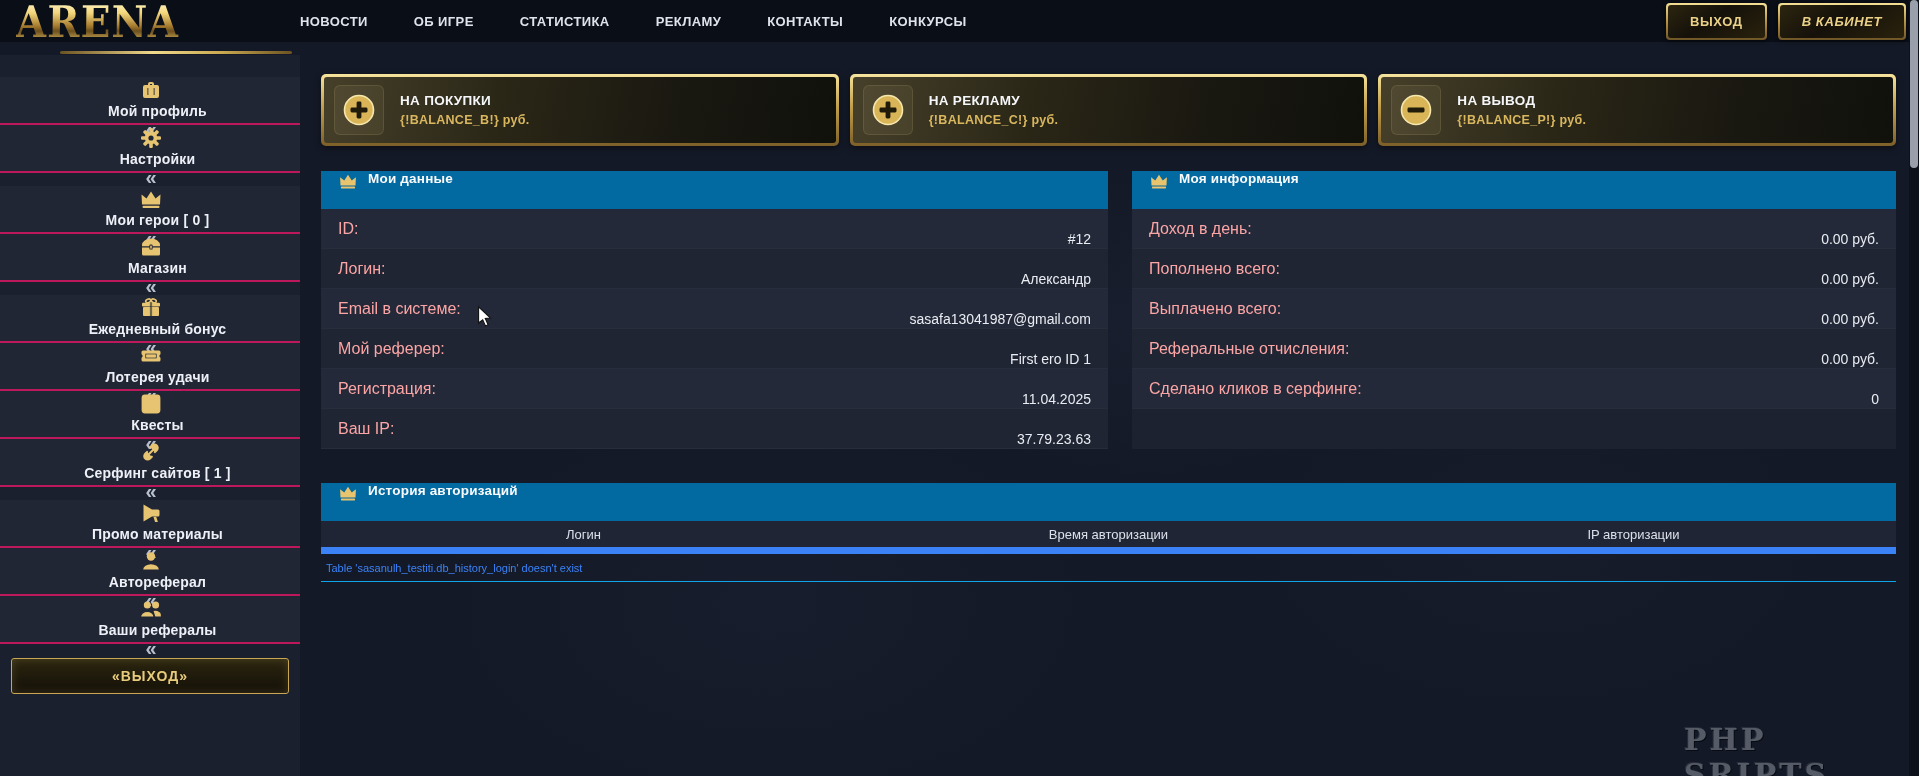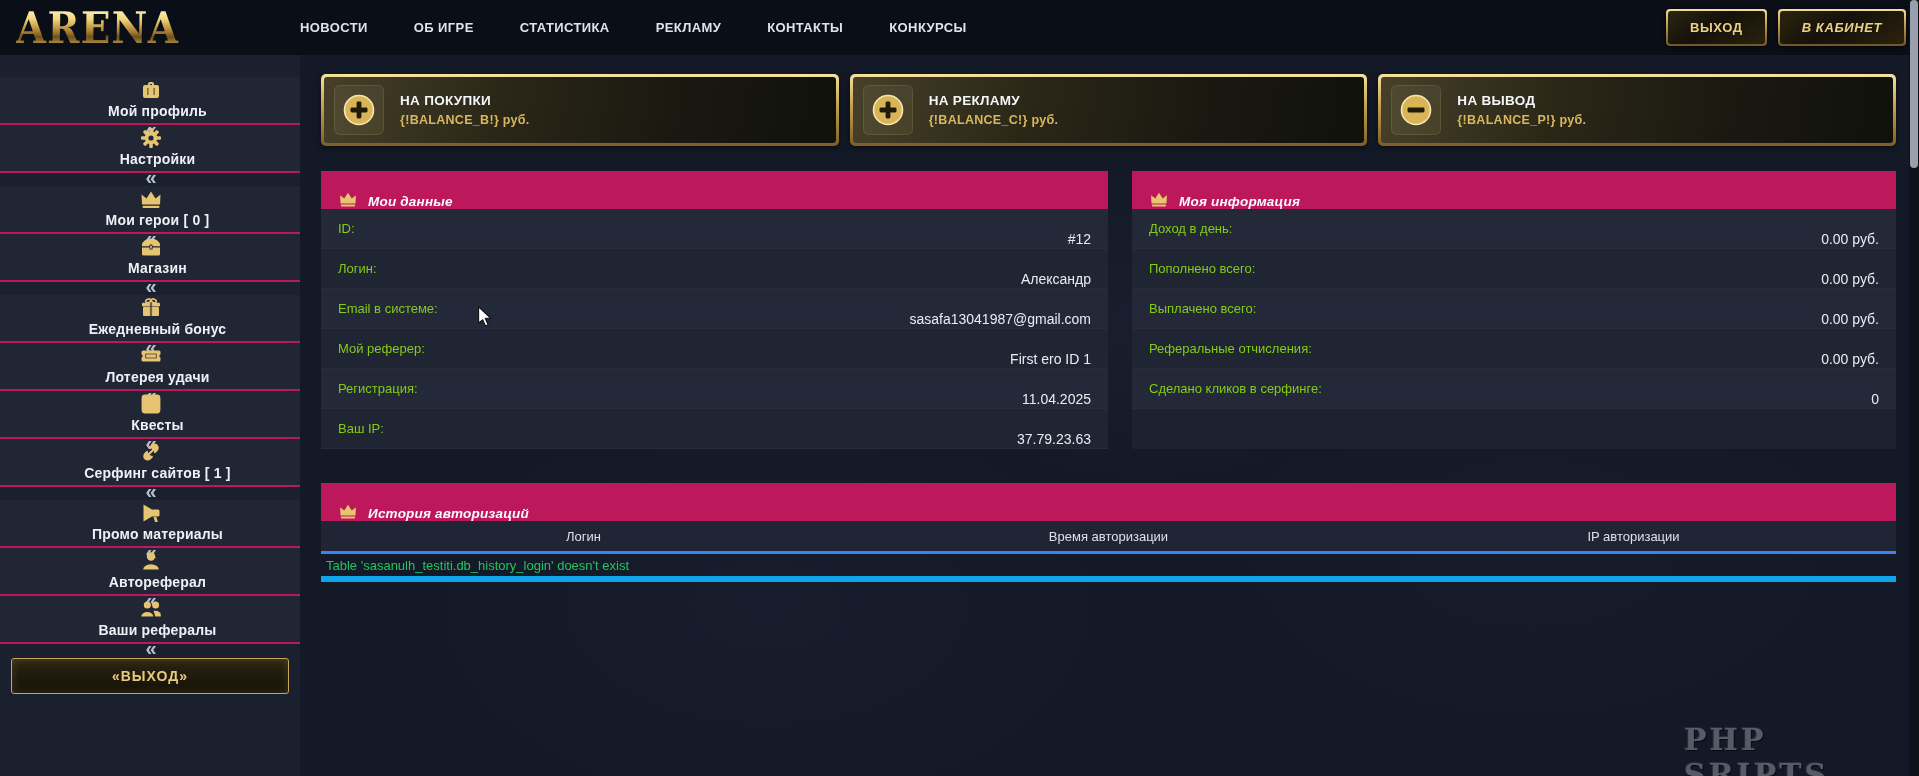--- a/index.html
+++ b/index.html
@@ -7,21 +7,21 @@
 
   .screen { position:relative; width:1919px; height:776px; background:#141927; overflow:hidden; font-family:"Liberation Sans", sans-serif; }
   .screen::before { content:""; position:absolute; inset:0; pointer-events:none; z-index:0;
     background:
       radial-gradient(420px 260px at 60% 42%, rgba(70,80,110,.10), transparent 60%),
       radial-gradient(560px 340px at 40% 78%, rgba(60,70,100,.09), transparent 60%),
       radial-gradient(500px 300px at 80% 70%, rgba(60,70,100,.07), transparent 60%);
   }
 
   
-  .topbar { position:absolute; left:0; top:0; width:1919px; height:55px; background:#0a0e17; display:flex; align-items:center; z-index:6; }
+  .topbar { position:absolute; left:0; top:0; width:1919px; height:42px; background:#0a0e17; display:flex; align-items:center; z-index:6; }
   .logo-wrap { width:300px; padding-left:16px; flex:0 0 auto; }
   .logo { display:inline-block; font-family:"DejaVu Serif", serif; font-weight:bold; font-size:39px; line-height:1; letter-spacing:1px;
     background:linear-gradient(180deg,#fff8d2 0%,#f4d87e 30%,#a87c2f 60%,#6b4f1d 72%,#e8c363 100%);
     -webkit-background-clip:text; background-clip:text; color:transparent; transform:scaleY(1.12) skewX(-1deg); cursor:pointer; }
   .gold-underline { position:absolute; left:60px; top:51px; width:232px; height:3px; border-radius:2px;
     background:linear-gradient(90deg,#6b5222,#f0d98c 40%,#caa850 70%,#6b5222); }
   .topnav { display:flex; gap:46px; }
   .nav-item { font-size:13px; font-weight:bold; color:#dee3ec; letter-spacing:.4px; cursor:pointer; white-space:nowrap; }
   .topbar-spacer { flex:1; }
   .hbtn { padding:2px; border-radius:4px; margin-right:11px; cursor:pointer;
@@ -54,33 +54,33 @@
   .coin-tile { width:50px; height:50px; border-radius:6px; background:rgba(235,215,150,.07); border:1px solid rgba(235,215,150,.12);
     display:flex; align-items:center; justify-content:center; margin-right:16px; flex:0 0 auto; }
   .coin-tile svg { width:34px; height:34px; }
   .btitle { font-size:13.5px; font-weight:bold; color:#f4f6f9; letter-spacing:.3px; margin-bottom:5px; }
   .bvalue { font-size:12.5px; font-weight:bold; color:#d9b75f; letter-spacing:.3px; }
 
   .panels { position:absolute; left:21px; top:116px; width:1575px; display:flex; gap:24px; }
   .panel { background:#1d2230; }
   .panel-left { width:787px; }
   .panel-right { width:764px; }
-  .phead { height:38px; background:#be185d; display:flex; align-items:flex-end; padding:0 17px; gap:10px;font-style:italic; }
+  .phead { height:38px; background:#0369a1; display:flex; align-items:flex-start; padding:0 17px; gap:10px; }
   .crown-ico svg { width:20px; height:20px; fill:#e8c46f; display:block; }
   .ptitle { font-size:13.5px; font-weight:bold; color:#fafbfd; letter-spacing:.2px; }
   .prow { height:40px; display:flex; align-items:center; justify-content:space-between; padding:0 17px; border-bottom:1px solid #272d3b; }
   .prows .prow:nth-child(odd) { background:#232939; }
   .prows .prow:nth-child(even) { background:#1f2533; }
-  .plabel { font-size:13px; color:#84cc16; }
+  .plabel { font-size:16px; color:#fca5a5; }
   .pvalue { font-size:14px; color:#e9ecf2;margin-top:20px; }
 
   .history { position:absolute; left:21px; top:428px; width:1575px; }
-  .hist-cols { display:flex; height:33px; background:#1f2534; align-items:center; border-bottom:3px solid #3b82f6; }
+  .hist-cols { display:flex; height:33px; background:#1f2534; align-items:center; border-bottom:7px solid #3b82f6; }
   .hist-col { flex:1; text-align:center; font-size:13px; color:#dbe0ea; }
-  .hist-error { height:28px; display:flex; align-items:center; padding-left:5px; font-size:13px; color:#22c55e; border-bottom:6px solid #0ea5e9; }
+  .hist-error { height:28px; display:flex; align-items:center; padding-left:5px; font-size:11px; color:#3b82f6; border-bottom:1px solid #0ea5e9; }
 
   .watermark { position:absolute; left:1684px; top:722px; z-index:8; font-family:"DejaVu Serif", serif; font-weight:bold; font-size:30px;
     letter-spacing:3px; color:#8d939d; opacity:.55; text-shadow:1px 1px 0 #000, -1px -1px 0 rgba(255,255,255,.18); }
 
   .scrollbar { position:absolute; right:0; top:0; width:10px; height:776px; background:#0d1119; z-index:10; }
   .scroll-thumb { position:absolute; left:1px; top:0; width:8px; height:168px; background:#9aa0ab; border-radius:4px; cursor:pointer; }
 
   .cursor { position:absolute; left:474px; top:305px; z-index:30; pointer-events:none; }
 </style>
 </head>

